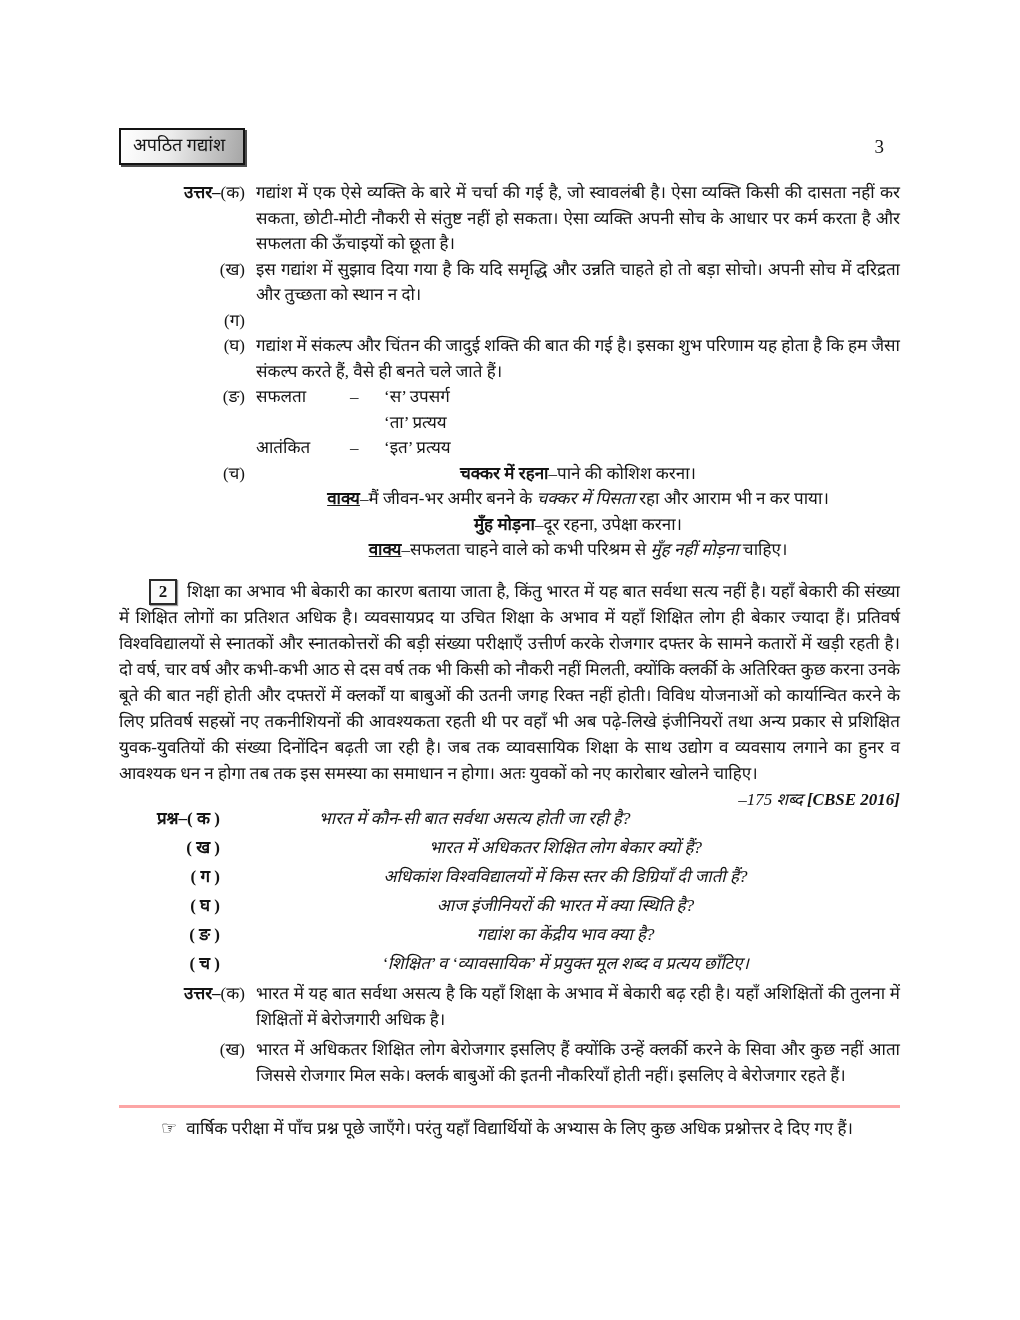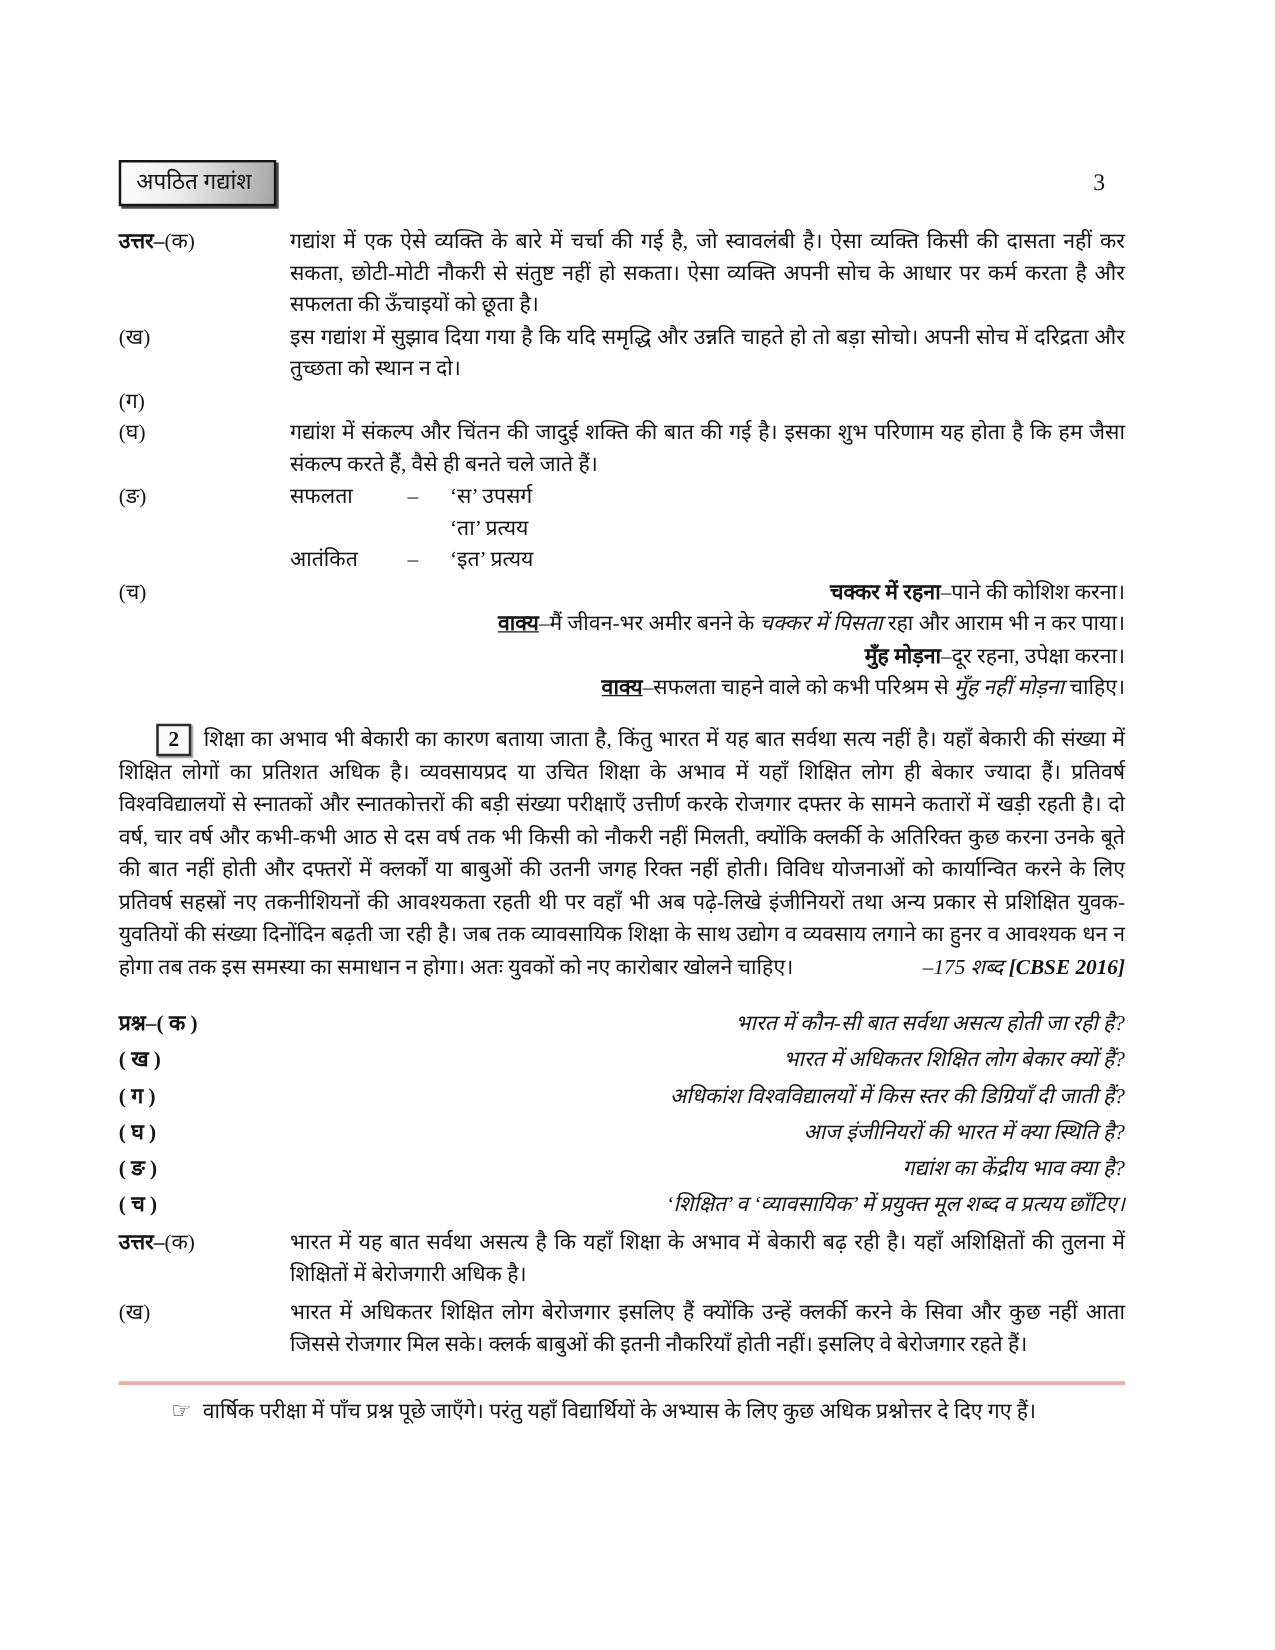--- a/index.html
+++ b/index.html
@@ -7,21 +7,21 @@
     background: #ffffff;
     width: 1020px; height: 1320px;
     overflow: hidden;
     font-family: "Liberation Serif", "DejaVu Sans", serif;
     font-size: 17px;
     color: #141414;
   }
   .page {
     box-sizing: border-box;
     width: 1020px; height: 1076px;
-    padding: 128px 120px 0 95px;
+    padding: 128px 120px 0 119px;
     font-family: Liberation Serif, serif;
   }
   
   .header-row {
     display: flex; justify-content: space-between; align-items: flex-start;
     margin-bottom: 15px;
   }
   .header-box {
     border: 2px solid #141414;
     background: linear-gradient(100deg, #ffffff 0%, #ececec 40%, #a6a6a6 100%);
@@ -30,36 +30,36 @@
     font-size: 18px;
     line-height: 24px;
   }
   .page-number { font-size: 19px; padding: 8px 16px 0 0; }
 
   
   .row { display: flex; line-height: 25.5px; }
   .lbl {
     flex: 0 0 137px;
     box-sizing: border-box;
-    text-align: left;
+    text-align: right;
     padding-right: 11px;
     white-space: nowrap;
   }
   .txt { flex: 1; text-align: justify; }
   .b { font-weight: bold; }
   .u-bold { font-weight: bold; text-decoration: underline; }
   .it { font-style: italic; }
 
   
   .morph-row { display: flex; }
   .m-word { flex: 0 0 94px; }
   .m-dash { flex: 0 0 34px; }
   .m-val  { flex: 1; }
 
-  .ch-line { text-align: right; }
+  .ch-line { text-align: center; }
 
   
   .passage {
     margin: 16px 0 17px 0;
     text-align: justify;
     line-height: 26px;
   }
   .numbox {
     display: inline-block;
     border: 2px solid #2b2b2b;
@@ -71,21 +71,21 @@
     text-align: center;
     margin: 0 10px 0 30px;
     vertical-align: baseline;
   }
   .attrib { float: right; font-style: italic; padding-left: 20px; }
   .attrib .cite { font-weight: bold; }
 
   
   .questions .row { line-height: 29px; }
   .questions .lbl { flex-basis: 112px; font-weight: bold; }
-  .questions .txt { font-style: italic; text-align: right; }
+  .questions .txt { font-style: italic; text-align: center; }
 
   
   .answers2 { margin-top: 3px; }
   .answers2 .row { line-height: 26px; }
   .answers2 .row + .row { margin-top: 4px; }
 
   
   .footer {
     border-top: 3px solid #fca5a5;
     margin-top: 16px;

